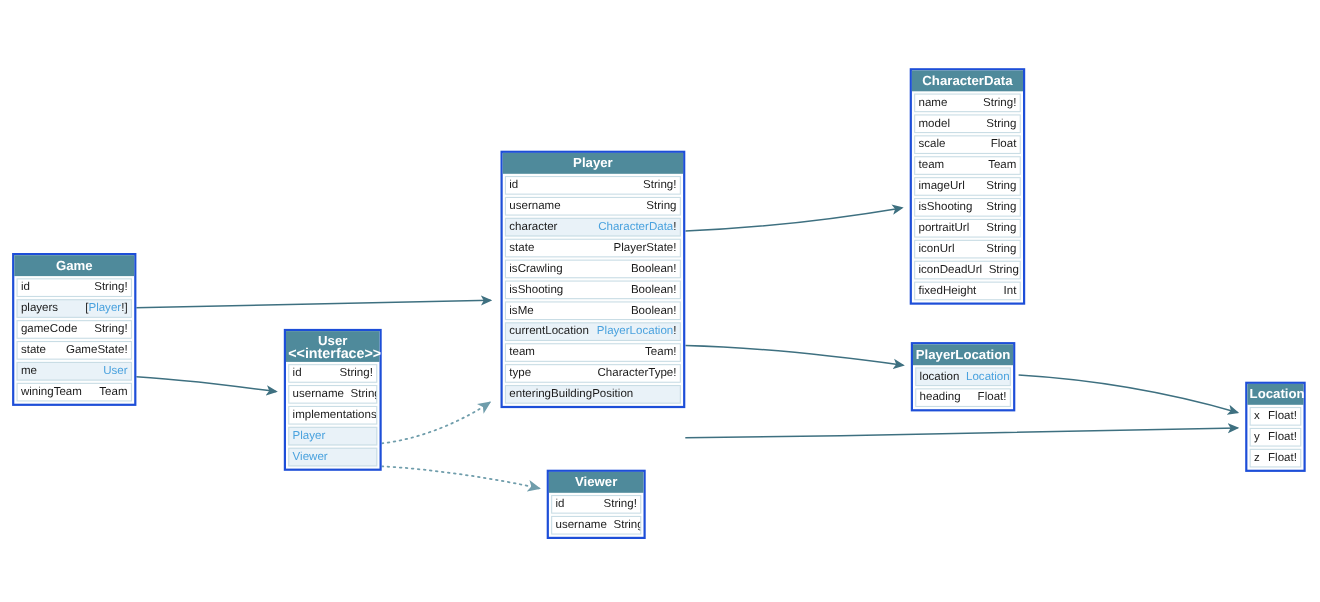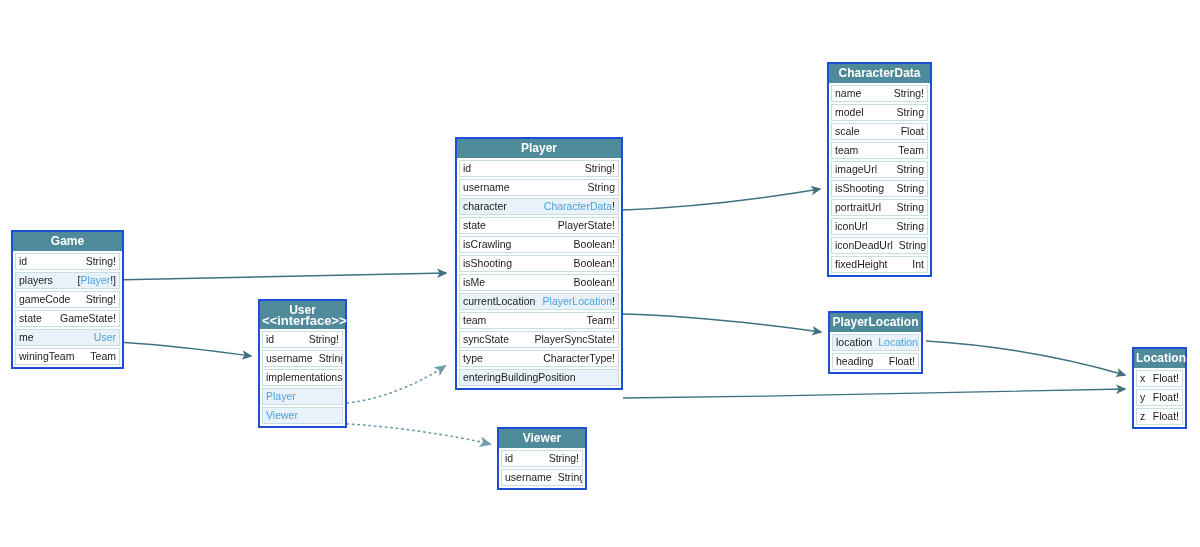--- a/index.html
+++ b/index.html
@@ -163,24 +163,20 @@
         </div>
         <div class="row tinted" style="background: rgb(233, 242, 248);">
           <span class="fname">currentLocation</span>
           <span class="ftype"><span class="tlink" style="color: rgb(74, 162, 222);">PlayerLocation</span>!</span>
         </div>
         <div class="row">
           <span class="fname">team</span>
           <span class="ftype">Team!</span>
         </div>
         <div class="row">
-          <span class="fname">syncState</span>
-          <span class="ftype">PlayerSyncState!</span>
-        </div>
-        <div class="row">
           <span class="fname">type</span>
           <span class="ftype">CharacterType!</span>
         </div>
         <div class="row tinted" style="background: rgb(233, 242, 248); flex-direction: column;">
           <span class="fname">enteringBuildingPosition</span>
           <span class="ftype"><span class="tlink" style="color: rgb(74, 162, 222);">Location</span></span>
         </div>
       </div>
       <div class="node" style="left: 497px; top: 427px; width: 90px;">
         <div class="node-header" style="background: rgb(79, 138, 155); color: rgb(255, 255, 255);"><span>Viewer</span></div>

